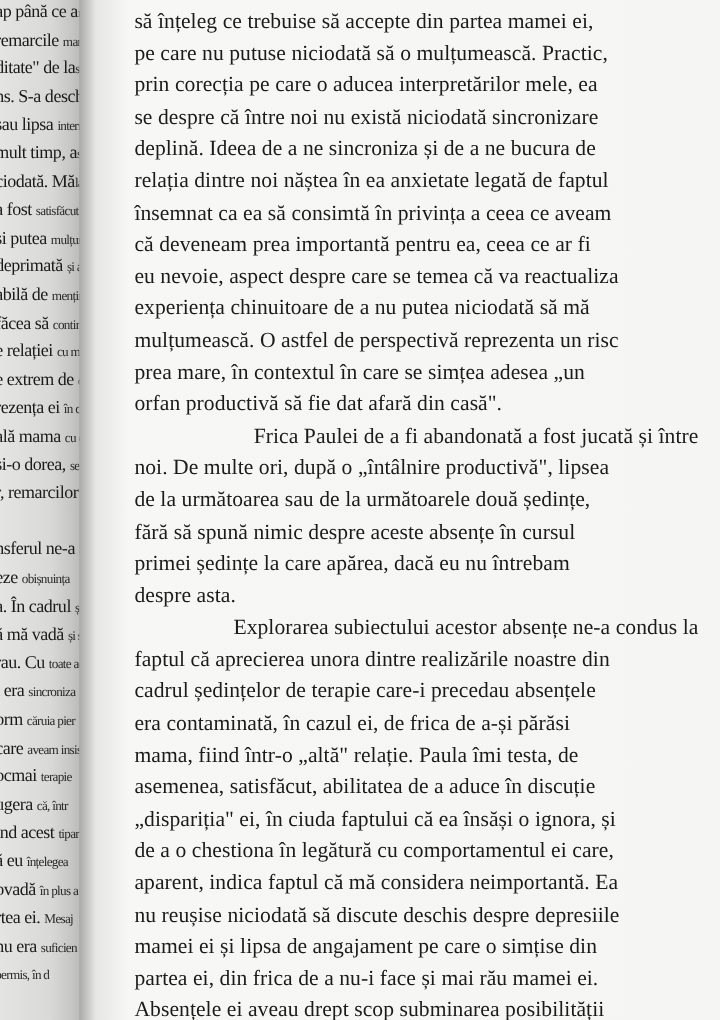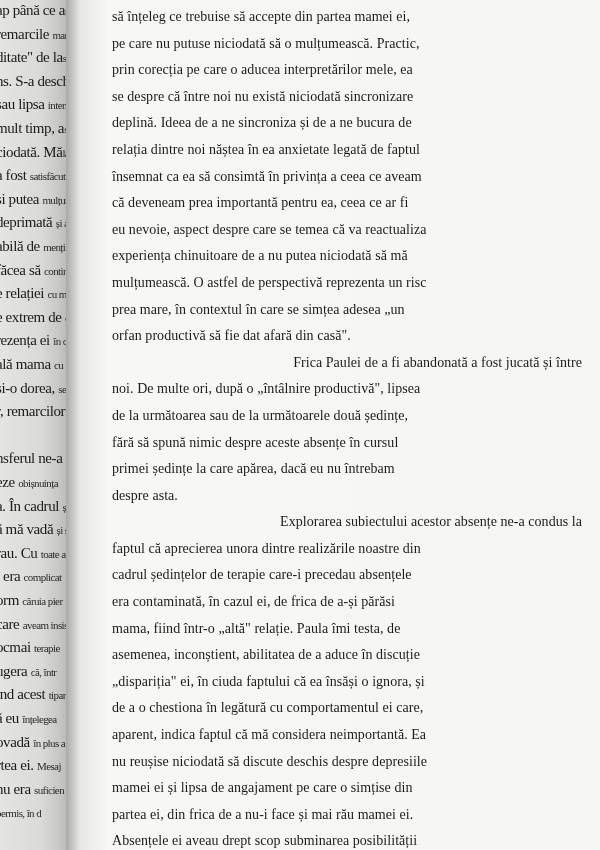--- a/index.html
+++ b/index.html
@@ -22,21 +22,21 @@
     position:absolute; left:66px; top:0; width:40px; height:850px;
     background:linear-gradient(90deg, #a9a9a7 0%, #e6e6e4 35%, #f6f6f4 100%);
   }
   .right-page {
     position:absolute; left:106px; top:0; width:494px; height:850px;
     background:linear-gradient(90deg, #f7f7f5 0%, #f5f5f3 100%);
   }
   .text-block { position:absolute; left:6px; top:4px; width:470px; }
   .line {
     height:26.6px; line-height:26.6px; white-space:nowrap;
-    font-family:"Liberation Serif", serif; font-size:14px; color:#1b1b1b;
+    font-family:"Liberation Serif", serif; font-size:18px; color:#1b1b1b;
     letter-spacing:0.05px;
   }
   .line.indent { padding-left:26px;text-align:right; }
 </style>
 </head>
 <body>
 
 <div class="left-page" id="leftPage">
     <div class="left-line" style="top: 2px;"><span>ap până ce a</span><span class="fade">repus</span></div>
     <div class="left-line" style="top: 25.6px;"><span>remarcile </span><span class="fade">mamei</span></div>
@@ -55,21 +55,21 @@
     <div class="left-line" style="top: 332.4px;"><span>rezența ei </span><span class="fade">în cadr</span></div>
     <div class="left-line" style="top: 356px;"><span>ală mama </span><span class="fade">cu opin</span></div>
     <div class="left-line" style="top: 379.6px;"><span>și-o dorea, </span><span class="fade">se sim</span></div>
     <div class="left-line" style="top: 403.2px;"><span>r, remarcilor </span><span class="fade">părin</span></div>
     <div class="left-line" style="top: 426.8px;"><span></span><span class="fade"></span></div>
     <div class="left-line" style="top: 450.4px;"><span>nsferul ne-a </span><span class="fade">agra</span></div>
     <div class="left-line" style="top: 474px;"><span>eze </span><span class="fade">obișnuința</span></div>
     <div class="left-line" style="top: 497.6px;"><span>a. În cadrul </span><span class="fade">ședinț</span></div>
     <div class="left-line" style="top: 521.2px;"><span>ă mă vadă </span><span class="fade">și să</span></div>
     <div class="left-line" style="top: 544.8px;"><span>rau. Cu </span><span class="fade">toate ace</span></div>
-    <div class="left-line" style="top: 568.4px;"><span>t era </span><span class="fade">complicat</span></div>
+    <div class="left-line" style="top: 568.4px;"><span>t era </span><span class="fade">sincroniza</span></div>
     <div class="left-line" style="top: 592px;"><span>orm </span><span class="fade">căruia pier</span></div>
     <div class="left-line" style="top: 615.6px;"><span>care </span><span class="fade">aveam insis</span></div>
     <div class="left-line" style="top: 639.2px;"><span>ocmai </span><span class="fade">terapie</span></div>
     <div class="left-line" style="top: 662.8px;"><span>ugera </span><span class="fade">că, într</span></div>
     <div class="left-line" style="top: 686.4px;"><span>ind acest </span><span class="fade">tipar s</span></div>
     <div class="left-line" style="top: 710px;"><span>ă eu </span><span class="fade">înțelegea</span></div>
     <div class="left-line" style="top: 733.6px;"><span>ovadă </span><span class="fade">în plus a</span></div>
     <div class="left-line" style="top: 757.2px;"><span>rtea ei. </span><span class="fade">Mesaj</span></div>
     <div class="left-line" style="top: 780.8px;"><span>nu era </span><span class="fade">suficien</span></div>
     <div class="left-line" style="top: 804.4px;"><span></span><span class="fade">permis, în d</span></div>
@@ -94,21 +94,21 @@
       <div class="line">noi. De multe ori, după o „întâlnire productivă", lipsea</div>
       <div class="line">de la următoarea sau de la următoarele două ședințe,</div>
       <div class="line">fără să spună nimic despre aceste absențe în cursul</div>
       <div class="line">primei ședințe la care apărea, dacă eu nu întrebam</div>
       <div class="line">despre asta.</div>
       <div class="line indent">Explorarea subiectului acestor absențe ne-a condus la</div>
       <div class="line">faptul că aprecierea unora dintre realizările noastre din</div>
       <div class="line">cadrul ședințelor de terapie care-i precedau absențele</div>
       <div class="line">era contaminată, în cazul ei, de frica de a-și părăsi</div>
       <div class="line">mama, fiind într-o „altă" relație. Paula îmi testa, de</div>
-      <div class="line">asemenea, inconștient, abilitatea de a aduce în discuție</div>
+      <div class="line">asemenea, satisfăcut, abilitatea de a aduce în discuție</div>
       <div class="line">„dispariția" ei, în ciuda faptului că ea însăși o ignora, și</div>
       <div class="line">de a o chestiona în legătură cu comportamentul ei care,</div>
       <div class="line">aparent, indica faptul că mă considera neimportantă. Ea</div>
       <div class="line">nu reușise niciodată să discute deschis despre depresiile</div>
       <div class="line">mamei ei și lipsa de angajament pe care o simțise din</div>
       <div class="line">partea ei, din frica de a nu-i face și mai rău mamei ei.</div>
       <div class="line">Absențele ei aveau drept scop subminarea posibilității</div>
     </div>
 </div>
 

